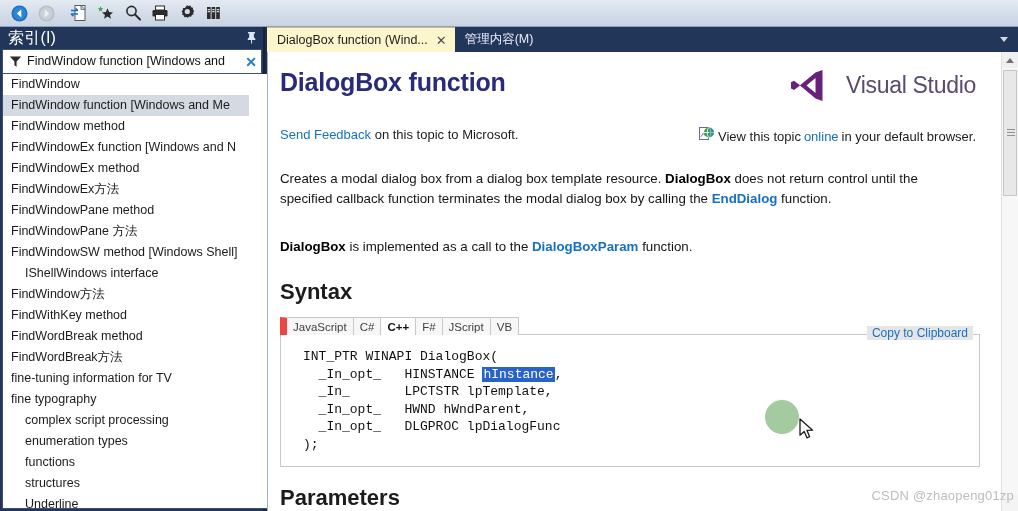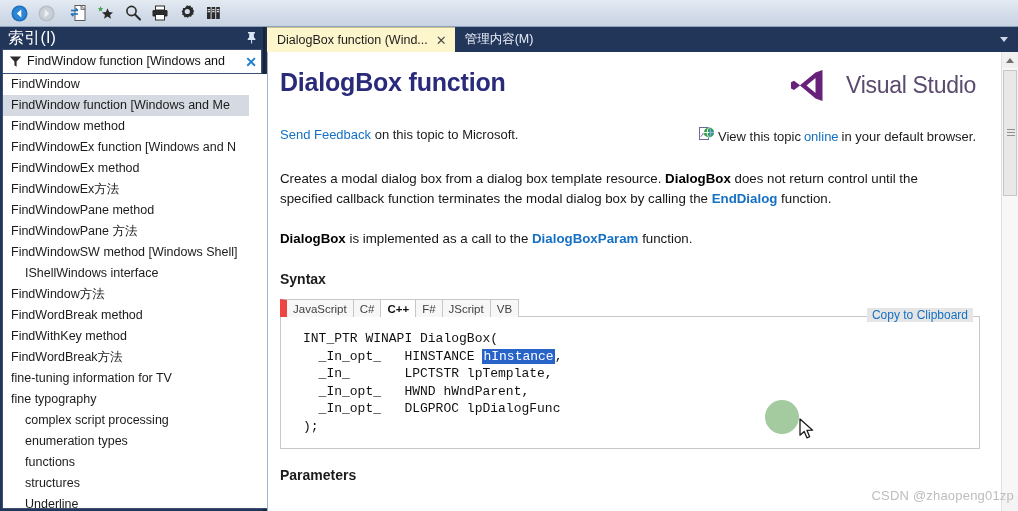--- a/index.html
+++ b/index.html
@@ -191,21 +191,21 @@
     margin-top: 24px;
     font-size: 13.3px; line-height: 20px;
     color: #151515;
     max-width: 690px;
   }
   .para b { color: #000000; }
   .para .fn { color: #1570c4; font-weight: bold; }
 
   .h2 {
     margin-top: 22px;
-    font-size: 14px; font-weight: bold; color: #1b1b1b;
+    font-size: 22px; font-weight: bold; color: #1b1b1b;
   }
 
   
   .codewrap { margin-top: 12px; position: relative; width: 700px; }
   .langtabs { display: flex; align-items: flex-end; height: 18px; position: relative; z-index: 3; }
   .langtab {
     height: 18px; padding: 0 6px;
     font-size: 11.5px; color: #3f3f3f;
     display: flex; align-items: center;
     background: #f7f7f7;
@@ -384,22 +384,22 @@
           <div class="sb-row selected">FindWindow function [Windows and Me</div>
           <div class="sb-row">FindWindow method</div>
           <div class="sb-row">FindWindowEx function [Windows and N</div>
           <div class="sb-row">FindWindowEx method</div>
           <div class="sb-row">FindWindowEx方法</div>
           <div class="sb-row">FindWindowPane method</div>
           <div class="sb-row">FindWindowPane 方法</div>
           <div class="sb-row">FindWindowSW method [Windows Shell]</div>
           <div class="sb-row indent">IShellWindows interface</div>
           <div class="sb-row">FindWindow方法</div>
+          <div class="sb-row">FindWithKey method</div>
           <div class="sb-row">FindWordBreak method</div>
-          <div class="sb-row">FindWithKey method</div>
           <div class="sb-row">FindWordBreak方法</div>
           <div class="sb-row">fine-tuning information for TV</div>
           <div class="sb-row">fine typography</div>
           <div class="sb-row indent">complex script processing</div>
           <div class="sb-row indent">enumeration types</div>
           <div class="sb-row indent">functions</div>
           <div class="sb-row indent">structures</div>
           <div class="sb-row indent">Underline</div>
         </div>
       <div class="sb-scroll">
@@ -455,21 +455,21 @@
           <span>View this topic </span>
             <span class="lnk">online</span>
             <span> in your default browser.</span>
         </div>
       </div>
 
       <div class="para">
         <span>Creates a modal dialog box from a dialog box template resource. </span><b>DialogBox</b><span> does not return control until the specified callback function terminates the modal dialog box by calling the </span><span class="fn">EndDialog</span><span> function.</span>
       </div>
 
-      <div class="para" style="margin-top:20px">
+      <div class="para" style="margin-top:28px">
         <b>DialogBox</b><span> is implemented as a call to the </span><span class="fn">DialogBoxParam</span><span> function.</span>
       </div>
 
       <div class="h2">Syntax</div>
 
       <div class="codewrap">
         <div class="langtabs" id="langtabs">
             <div class="langtab">JavaScript</div>
             <div class="langtab">C#</div>
             <div class="langtab active">C++</div>

